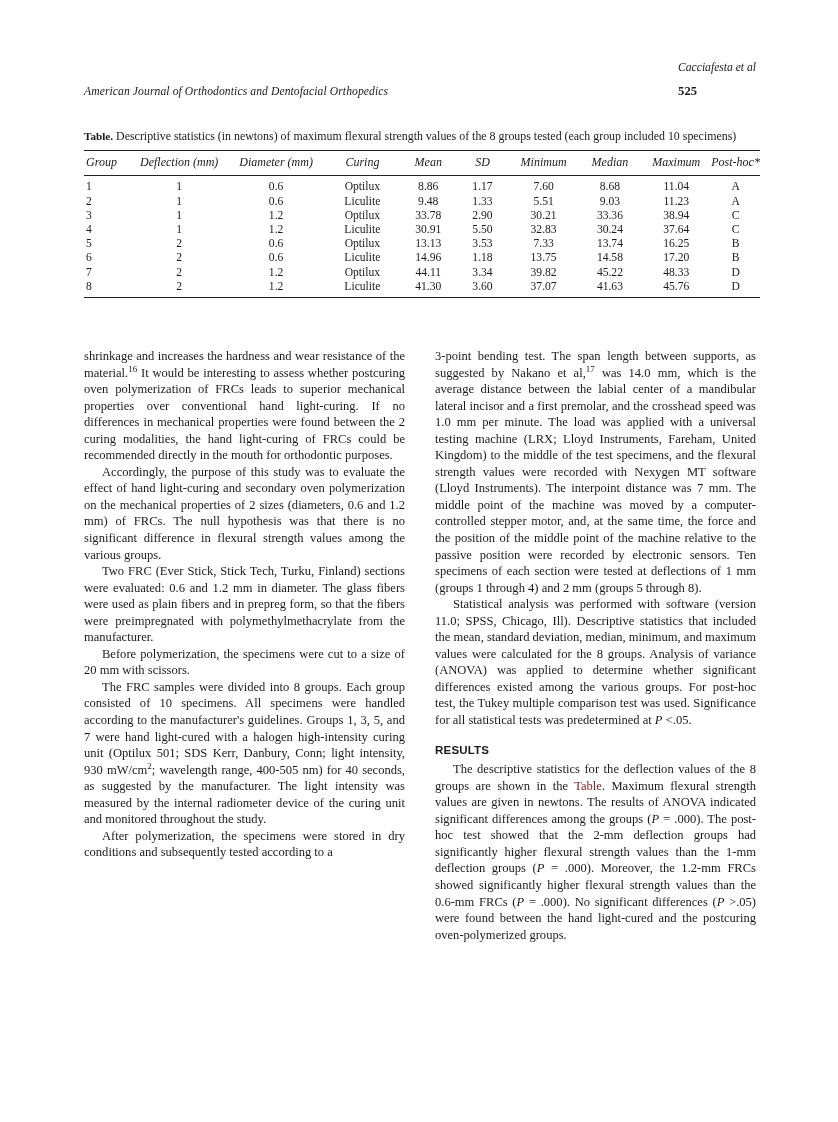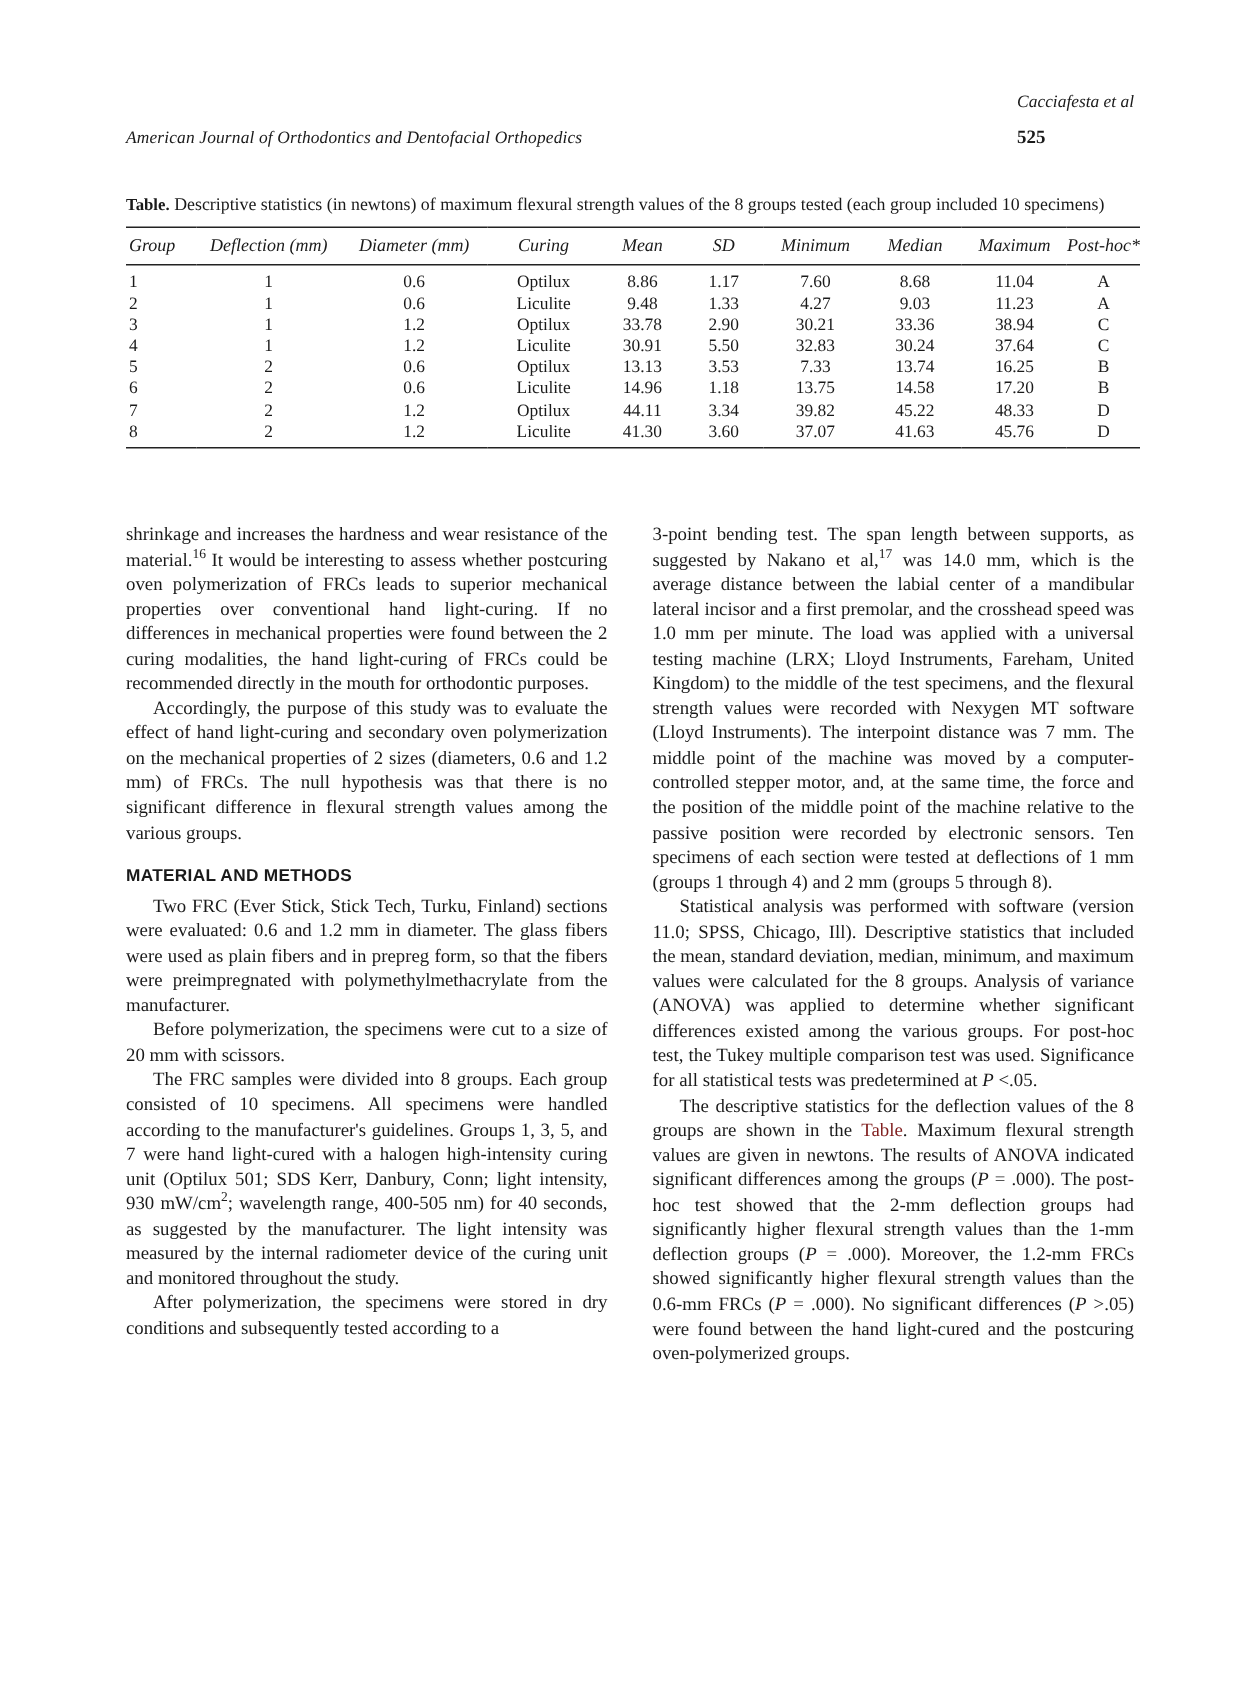--- a/index.html
+++ b/index.html
@@ -212,21 +212,21 @@
           <td class="c-max">11.04</td>
           <td class="c-post">A</td>
         </tr>
         <tr>
           <td class="c-group">2</td>
           <td class="c-defl">1</td>
           <td class="c-diam">0.6</td>
           <td class="c-cure">Liculite</td>
           <td class="c-mean">9.48</td>
           <td class="c-sd">1.33</td>
-          <td class="c-min">4.27</td>
+          <td class="c-min">5.51</td>
           <td class="c-med">9.03</td>
           <td class="c-max">11.23</td>
           <td class="c-post">A</td>
         </tr>
         <tr>
           <td class="c-group">3</td>
           <td class="c-defl">1</td>
           <td class="c-diam">1.2</td>
           <td class="c-cure">Optilux</td>
           <td class="c-mean">33.78</td>
@@ -302,36 +302,36 @@
   </div>
 
   <div class="body-cols">
 
     <div class="col">
 
       <p class="noindent"><span>shrinkage and increases the hardness and wear resistance of the material.</span><sup>16</sup><span> It would be interesting to assess whether postcuring oven polymerization of FRCs leads to superior mechanical properties over conventional hand light-curing. If no differences in mechanical properties were found between the 2 curing modalities, the hand light-curing of FRCs could be recommended directly in the mouth for orthodontic purposes.</span></p>
 
       <p>Accordingly, the purpose of this study was to evaluate the effect of hand light-curing and secondary oven polymerization on the mechanical properties of 2 sizes (diameters, 0.6 and 1.2 mm) of FRCs. The null hypothesis was that there is no significant difference in flexural strength values among the various groups.</p>
 
-      <h2>MATERIAL AND METHODS</h2>
 
       <p>Two FRC (Ever Stick, Stick Tech, Turku, Finland) sections were evaluated: 0.6 and 1.2 mm in diameter. The glass fibers were used as plain fibers and in prepreg form, so that the fibers were preimpregnated with polymethylmethacrylate from the manufacturer.</p>
 
       <p>Before polymerization, the specimens were cut to a size of 20 mm with scissors.</p>
 
       <p><span>The FRC samples were divided into 8 groups. Each group consisted of 10 specimens. All specimens were handled according to the manufacturer's guidelines. Groups 1, 3, 5, and 7 were hand light-cured with a halogen high-intensity curing unit (Optilux 501; SDS Kerr, Danbury, Conn; light intensity, 930 mW/cm</span><sup>2</sup><span>; wavelength range, 400-505 nm) for 40 seconds, as suggested by the manufacturer. The light intensity was measured by the internal radiometer device of the curing unit and monitored throughout the study.</span></p>
 
 
       <p>After polymerization, the specimens were stored in dry conditions and subsequently tested according to a</p>
     </div>
 
     <div class="col">
 
       <p class="noindent"><span>3-point bending test. The span length between supports, as suggested by Nakano et al,</span><sup>17</sup><span> was 14.0 mm, which is the average distance between the labial center of a mandibular lateral incisor and a first premolar, and the crosshead speed was 1.0 mm per minute. The load was applied with a universal testing machine (LRX; Lloyd Instruments, Fareham, United Kingdom) to the middle of the test specimens, and the flexural strength values were recorded with Nexygen MT software (Lloyd Instruments). The interpoint distance was 7 mm. The middle point of the machine was moved by a computer-controlled stepper motor, and, at the same time, the force and the position of the middle point of the machine relative to the passive position were recorded by electronic sensors. Ten specimens of each section were tested at deflections of 1 mm (groups 1 through 4) and 2 mm (groups 5 through 8).</span></p>
 
       <p><span>Statistical analysis was performed with software (version 11.0; SPSS, Chicago, Ill). Descriptive statistics that included the mean, standard deviation, median, minimum, and maximum values were calculated for the 8 groups. Analysis of variance (ANOVA) was applied to determine whether significant differences existed among the various groups. For post-hoc test, the Tukey multiple comparison test was used. Significance for all statistical tests was predetermined at </span><i>P</i><span> &lt;.05.</span></p>
 
+      <h2>RESULTS</h2>
 
       <p><span>The descriptive statistics for the deflection values of the 8 groups are shown in the </span><span class="lnk">Table</span><span>. Maximum flexural strength values are given in newtons. The results of ANOVA indicated significant differences among the groups (</span><i>P</i><span> = .000). The post-hoc test showed that the 2-mm deflection groups had significantly higher flexural strength values than the 1-mm deflection groups (</span><i>P</i><span> = .000). Moreover, the 1.2-mm FRCs showed significantly higher flexural strength values than the 0.6-mm FRCs (</span><i>P</i><span> = .000). No significant differences (</span><i>P</i><span> &gt;.05) were found between the hand light-cured and the postcuring oven-polymerized groups.</span></p>
     </div>
 
   </div>
 </div>
 
 </body></html>

